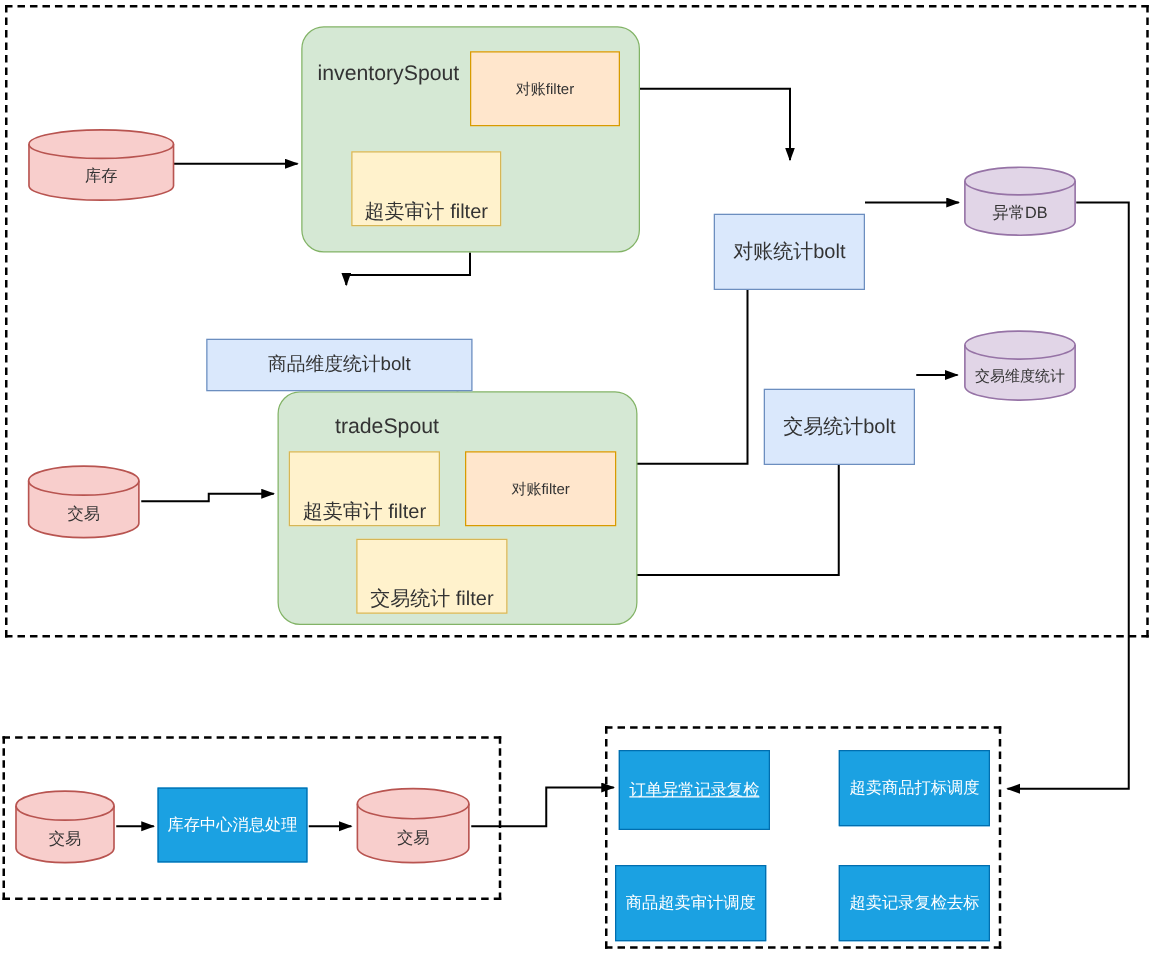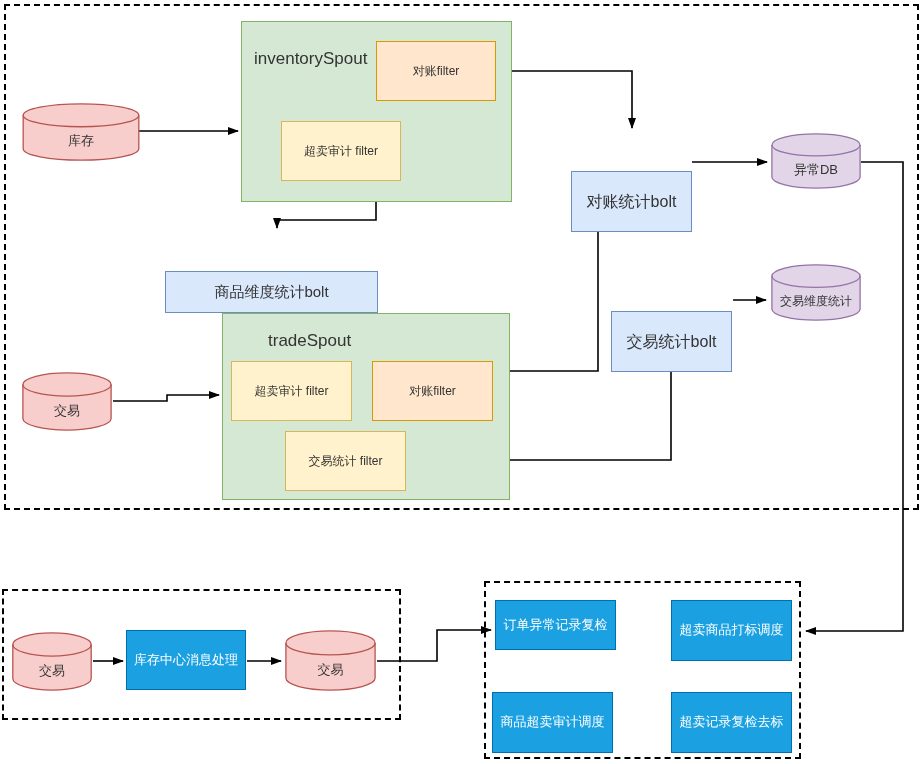--- a/index.html
+++ b/index.html
@@ -15,22 +15,22 @@
   html,body{margin:0;padding:0;background:#ffffff;}
   .canvas{
     position:relative;width:924px;height:764px;background:#ffffff;overflow:hidden;
     font-family:"Liberation Sans","DejaVu Sans",sans-serif;color:var(--text);
   }
   .region{position:absolute;border:2px dashed #000;box-sizing:border-box;background:transparent;}
   .node{
     position:absolute;box-sizing:border-box;border:1px solid;
     display:flex;align-items:center;justify-content:center;text-align:center;line-height:1.25;
   }
-  .green{background:var(--green-fill);border-color:var(--green-stroke);}
-  .yellow{background:var(--yellow-fill);border-color:var(--yellow-stroke);font-size:12px;}
+  .green{background:var(--green-fill);border-color:var(--green-stroke);border-radius:18px;}
+  .yellow{background:var(--yellow-fill);border-color:var(--yellow-stroke);font-size:16px;align-items:flex-end;}
   .orange{background:var(--orange-fill);border-color:var(--orange-stroke);font-size:12px;}
   .blue{background:var(--blue-fill);border-color:var(--blue-stroke);font-size:16px;margin-top:40px;}
   .blue.small{font-size:15px;}
   .azure{background:var(--azure-fill);border-color:var(--azure-stroke);color:var(--text-inverse);font-size:13px;}
   .spout-title{position:absolute;font-size:17px;color:var(--text);white-space:nowrap;}
   .cyl{position:absolute;}
   .cyl svg{position:absolute;left:0;top:0;width:100%;height:100%;overflow:visible;display:block;}
   .cyl path{stroke-width:1.3;}
   .cyl.red .body{fill:var(--red-fill);stroke:var(--red-stroke);}
   .cyl.red .lip{fill:none;stroke:var(--red-stroke);}
@@ -150,21 +150,21 @@
       <path class="body" vector-effect="non-scaling-stroke" d="M1,14 C1,6.8 22.9,1 50,1 C77.1,1 99,6.8 99,14 L99,52 C99,59.2 77.1,65 50,65 C22.9,65 1,59.2 1,52 Z"></path>
       <path class="lip" vector-effect="non-scaling-stroke" d="M99,14 C99,21.2 77.1,27 50,27 C22.9,27 1,21.2 1,14"></path>
     </svg>
     <span class="cyl-label">交易</span>
   </div>
 
   <div class="node azure" style="left:126px;top:630px;width:120px;height:60px;">
     <span>库存中心消息处理</span>
   </div>
 
-  <div class="node azure" style="left:495px;top:600px;width:121px;height:50px;">
+  <div class="node azure" style="left:495px;top:600px;width:121px;height:64px;text-decoration:underline;">
     <span>订单异常记录复检</span>
   </div>
   <div class="node azure" style="left:671px;top:600px;width:121px;height:61px;">
     <span>超卖商品打标调度</span>
   </div>
   <div class="node azure" style="left:492px;top:692px;width:121px;height:61px;">
     <span>商品超卖审计调度</span>
   </div>
   <div class="node azure" style="left:671px;top:692px;width:121px;height:61px;">
     <span>超卖记录复检去标</span>

